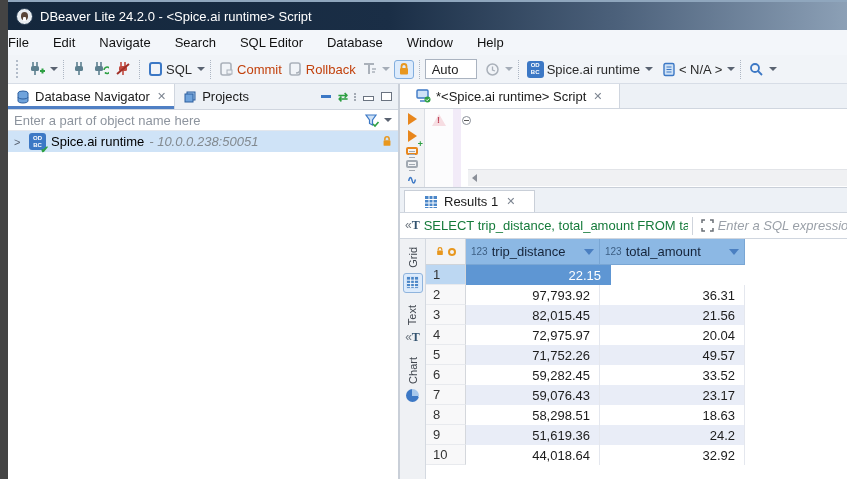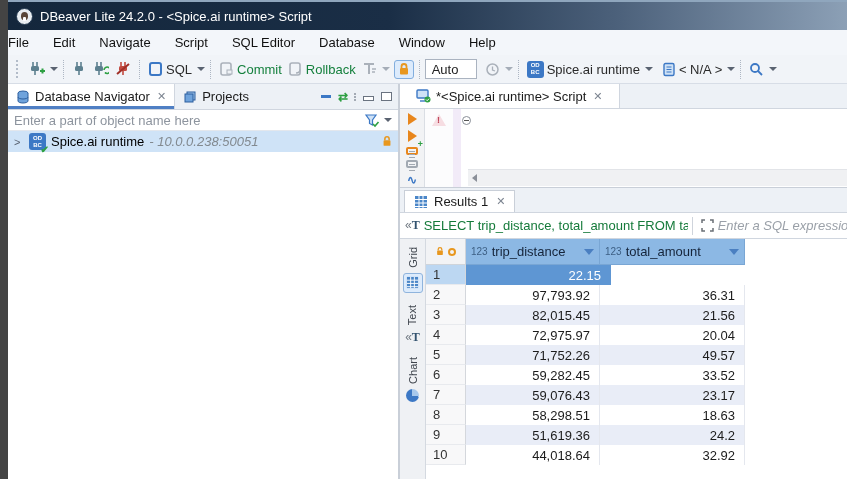--- a/index.html
+++ b/index.html
@@ -25,21 +25,21 @@
   
   .toolbar { position:absolute; left:0; top:55px; width:847px; height:29px; background:#f1f4f8;
     border-bottom:1px solid #d7dde6; display:flex; align-items:center; padding-left:4px; }
   .tb-grip { width:5px; height:18px; border-left:2px dotted #b3bcc9; margin:0 4px; }
   .tb-sep { width:1px; height:19px; border-left:1px dotted #adb6c3; margin:0 5px; }
   .tb-btn { display:flex; align-items:center; gap:3px; padding:2px 3px; border-radius:3px; }
   .tb-caret { width:0; height:0; border-left:4px solid transparent; border-right:4px solid transparent;
     border-top:4px solid #5a6371; margin-left:2px; }
   .tb-caret.dim { border-top-color:#a5adb8; }
   .tb-label { color:#2a2a2a; }
-  .tb-label.dim { color:#15803d; }
+  .tb-label.dim { color:#c2410c; }
   .combo { background:#fff; border:1px solid #aab3c0; height:20px; min-width:52px; padding:1px 6px;
     display:flex; align-items:center; color:#222; }
   .toggle-on { background:#dcebfc; border:1px solid #82aede; border-radius:3px; padding:1px 2px; display:flex; }
   .odbc-badge { width:17px; height:17px; background:#3c78c5; border-radius:3px; color:#fff; font-size:6px;
     font-weight:bold; display:flex; flex-direction:column; align-items:center; justify-content:center; line-height:7px; position:relative; }
   .check-dot { position:absolute; right:-3px; bottom:-3px; color:#2ea043; font-size:10px; font-weight:bold; }
 
   
   .main { position:absolute; left:0; top:84px; width:847px; height:395px; }
   .splitter { position:absolute; left:390px; top:0; width:2px; height:395px; background:#c9cfd8; }
@@ -112,21 +112,21 @@
   .tok[data-tok="num"] { color:#1b1bd1; font-weight:bold; }
 
   .editor-hscroll { position:absolute; left:68px; top:60px; width:387px; height:17px; background:#f0f1f3;
     border-top:1px solid #e2e4e8; display:flex; align-items:center; padding-left:4px; }
   .hscroll-arrow { width:0; height:0; border-top:4px solid transparent; border-bottom:4px solid transparent;
     border-right:5px solid #8a8f98; }
 
   
   .results-tabbar { position:absolute; left:0; top:103px; width:455px; height:26px; background:#edf1f6;
     border-top:1px solid #c9cfd8; border-bottom:1px solid #d0d6df; display:flex; align-items:stretch; padding-left:4px; }
-  .results-tab { display:flex; align-items:center; gap:6px; padding:0 9px; background:#fff;
+  .results-tab { display:flex; align-items:center; gap:6px; padding:0 19px; background:#fff;
     border:1px solid #c9cfd8; border-bottom:none; margin-top:2px; }
 
   .results-filter { position:absolute; left:0; top:129px; width:455px; height:26px; background:#fff;
     border-bottom:1px solid #d0d6df; display:flex; align-items:center; padding-left:5px; }
   .sqltext-ic { color:#6f7780; font-size:12px; margin-right:4px; }
   .sqltext-ic b { color:#33536f; font-family:"Liberation Serif", serif; }
   .filter-query { color:#157a3a; white-space:nowrap; overflow:hidden; width:264px; flex:0 0 auto; }
   .filter-sep { width:1px; height:18px; background:#cfd4dc; margin:0 4px; }
   .filter-placeholder { color:#9aa0a8; font-style:italic; white-space:nowrap; overflow:hidden; flex:1; }
 
@@ -178,21 +178,21 @@
   </div>
 
   <div class="menubar">
 
       <span class="menu-item">File</span>
 
       <span class="menu-item">Edit</span>
 
       <span class="menu-item">Navigate</span>
 
-      <span class="menu-item">Script</span>
+      <span class="menu-item">Search</span>
 
       <span class="menu-item">SQL Editor</span>
 
       <span class="menu-item">Database</span>
 
       <span class="menu-item">Window</span>
 
       <span class="menu-item">Help</span>
     </div>
 

